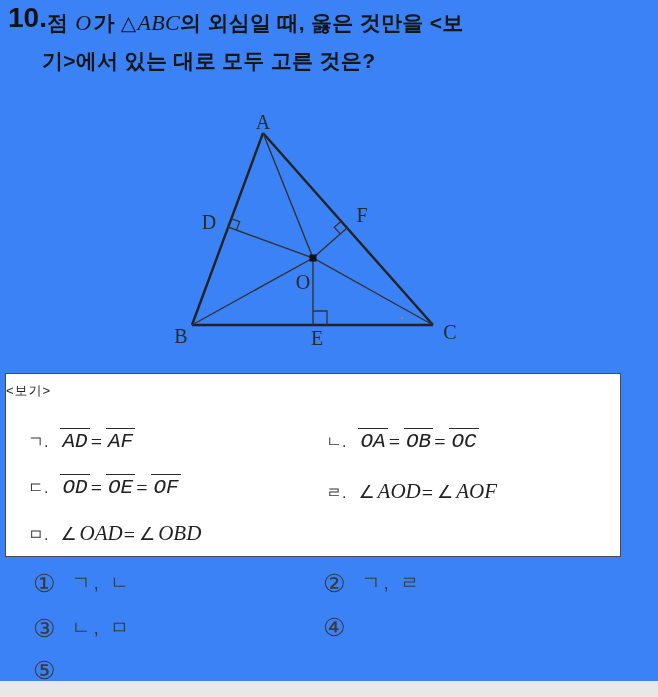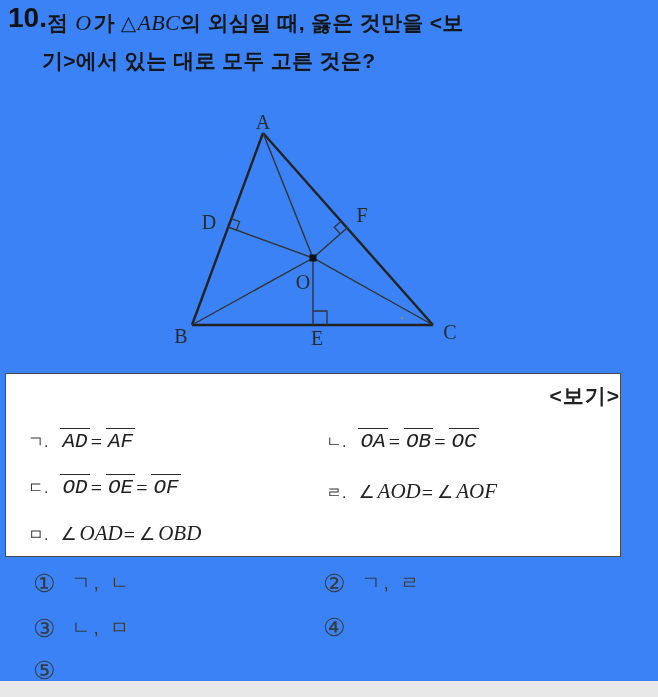--- a/index.html
+++ b/index.html
@@ -21,22 +21,22 @@
   .sp-o{margin:0 2px 0 7px;}
   
   .diagram{position:absolute;left:0;top:95px;width:658px;height:265px;}
   .diagram text{font-family:"Liberation Serif",serif;font-size:20px;fill:#2a2a2a;}
   
   .boki-box{
     position:absolute;left:5px;top:373px;width:616px;height:184px;
     border:1.6px solid #4a4a4a;background:#fff;box-sizing:border-box;
   }
   .boki-header{
-    position:absolute;left:0;top:8px;width:100%;text-align:right;
-    font-size:21px;font-weight:700;letter-spacing:1px;color:#222;
+    position:absolute;left:0;top:8px;width:100%;text-align:left;
+    font-size:13px;font-weight:400;letter-spacing:1px;color:#222;
   }
   .boki-item{position:absolute;display:flex;align-items:flex-end;white-space:nowrap;}
   .pos-1{left:22px;top:54px;}
   .pos-2{left:320px;top:54px;}
   .pos-3{left:22px;top:100px;}
   .pos-4{left:320px;top:105px;}
   .pos-5{left:22px;top:147px;}
   .boki-item .marker{font-size:16px;font-weight:500;color:#333;margin-right:12px;padding-bottom:1px;}
   .seg{
     display:inline-block;font-family:Liberation Mono, monospace;font-style:italic;

